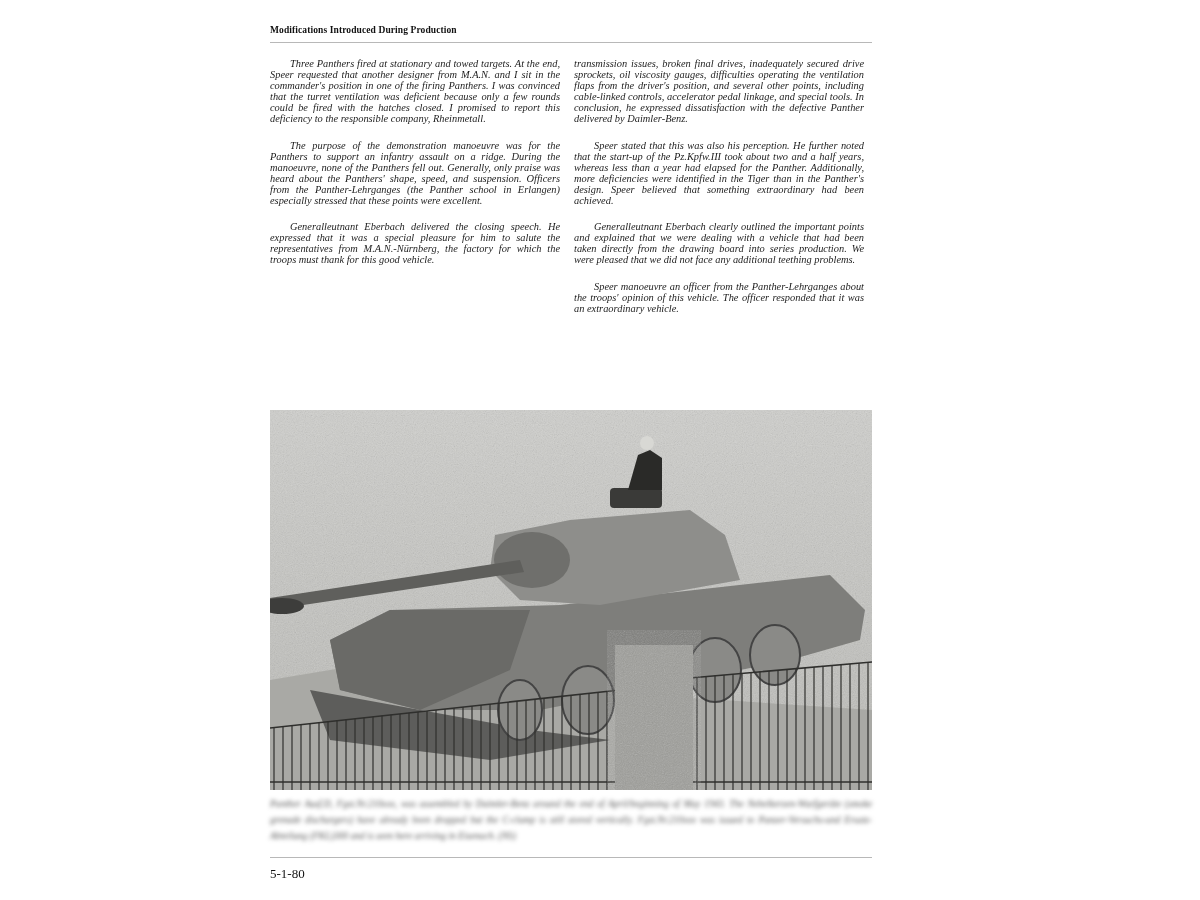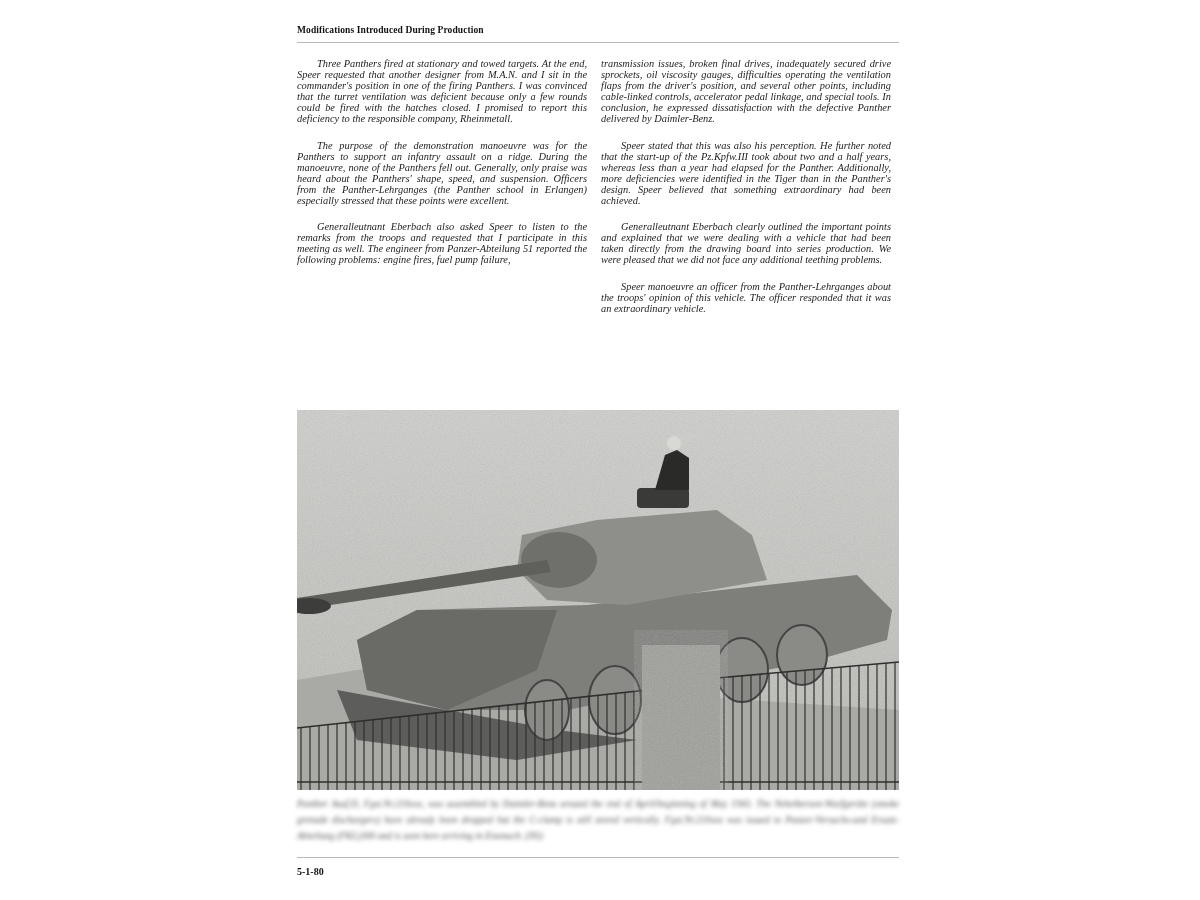--- a/index.html
+++ b/index.html
@@ -1,41 +1,41 @@
 <!DOCTYPE html>
 <html><head>
 <meta charset="utf-8">
 <style>
   html, body { margin: 0; padding: 0; background: #ffffff; }
   body { width: 1200px; height: 900px; position: relative; overflow: hidden; font-family: "DejaVu Serif", serif; color: #1a1a1a; }
-  .page { position: absolute; left: 297px; top: 0; width: 602px; height: 900px; }
+  .page { position: absolute; left: 270px; top: 0; width: 602px; height: 900px; }
   .running-head { position: absolute; left: 0; top: 25px; font-family: "Liberation Serif", serif; font-weight: bold; font-size: 9.5px; color: #111; letter-spacing: 0.1px; }
   .rule { position: absolute; left: 0; width: 602px; height: 1px; background: #b8b8b8; }
   .rule.top { top: 42px; }
   .rule.bottom { top: 857px; }
   .col { position: absolute; top: 58px; width: 290px; font-family: "Liberation Serif", serif; font-style: italic; font-size: 10.4px; line-height: 11px; text-align: justify; color: #1c1c1c; }
   .col.left { left: 0; }
   .col.right { left: 304px; }
   .col p { margin: 0 0 15.6px 0; text-indent: 20px; }
   .photo { position: absolute; left: 0; top: 410px; width: 602px; height: 380px; overflow: hidden; background: #c9c9c6; }
   .photo svg { display: block; width: 100%; height: 100%; }
   .caption { position: absolute; left: 0; top: 796px; width: 602px; font-family: "Liberation Serif", serif; font-style: italic; font-size: 9.6px; line-height: 16px; color: #555; filter: blur(2.2px); text-align: justify; }
-  .folio { position: absolute; left: 0; top: 866px; font-family: "Liberation Serif", serif; font-weight: bold; font-size: 10px; color: #111; }
+  .folio { position: absolute; left: 0; top: 866px; font-family: "Liberation Serif", serif; font-weight: normal; font-size: 13px; color: #111; }
 </style>
 </head>
 <body>
 
 <div class="page">
   <div class="running-head">Modifications Introduced During Production</div>
   <div class="rule top"></div>
 
   <div class="col left">
     <p>Three Panthers fired at stationary and towed targets. At the end, Speer requested that another designer from M.A.N. and I sit in the commander's position in one of the firing Panthers. I was convinced that the turret ventilation was deficient because only a few rounds could be fired with the hatches closed. I promised to report this deficiency to the responsible company, Rheinmetall.</p>
     <p>The purpose of the demonstration manoeuvre was for the Panthers to support an infantry assault on a ridge. During the manoeuvre, none of the Panthers fell out. Generally, only praise was heard about the Panthers' shape, speed, and suspension. Officers from the Panther-Lehrganges (the Panther school in Erlangen) especially stressed that these points were excellent.</p>
-    <p>Generalleutnant Eberbach also asked Speer to listen to the remarks from the troops and requested that I participate in this meeting as well. The engineer from Panzer-Abteilung 51 reported the following problems: engine fires, fuel pump failure,</p>
+    <p>Generalleutnant Eberbach delivered the closing speech. He expressed that it was a special pleasure for him to salute the representatives from M.A.N.-Nürnberg, the factory for which the troops must thank for this good vehicle.</p>
   </div>
 
   <div class="col right">
     <p style="text-indent:0">transmission issues, broken final drives, inadequately secured drive sprockets, oil viscosity gauges, difficulties operating the ventilation flaps from the driver's position, and several other points, including cable-linked controls, accelerator pedal linkage, and special tools. In conclusion, he expressed dissatisfaction with the defective Panther delivered by Daimler-Benz.</p>
     <p>Speer stated that this was also his perception. He further noted that the start-up of the Pz.Kpfw.III took about two and a half years, whereas less than a year had elapsed for the Panther. Additionally, more deficiencies were identified in the Tiger than in the Panther's design. Speer believed that something extraordinary had been achieved.</p>
     <p>Generalleutnant Eberbach clearly outlined the important points and explained that we were dealing with a vehicle that had been taken directly from the drawing board into series production. We were pleased that we did not face any additional teething problems.</p>
     <p>Speer manoeuvre an officer from the Panther-Lehrganges about the troops' opinion of this vehicle. The officer responded that it was an extraordinary vehicle.</p>
   </div>
 
   <div class="photo">

